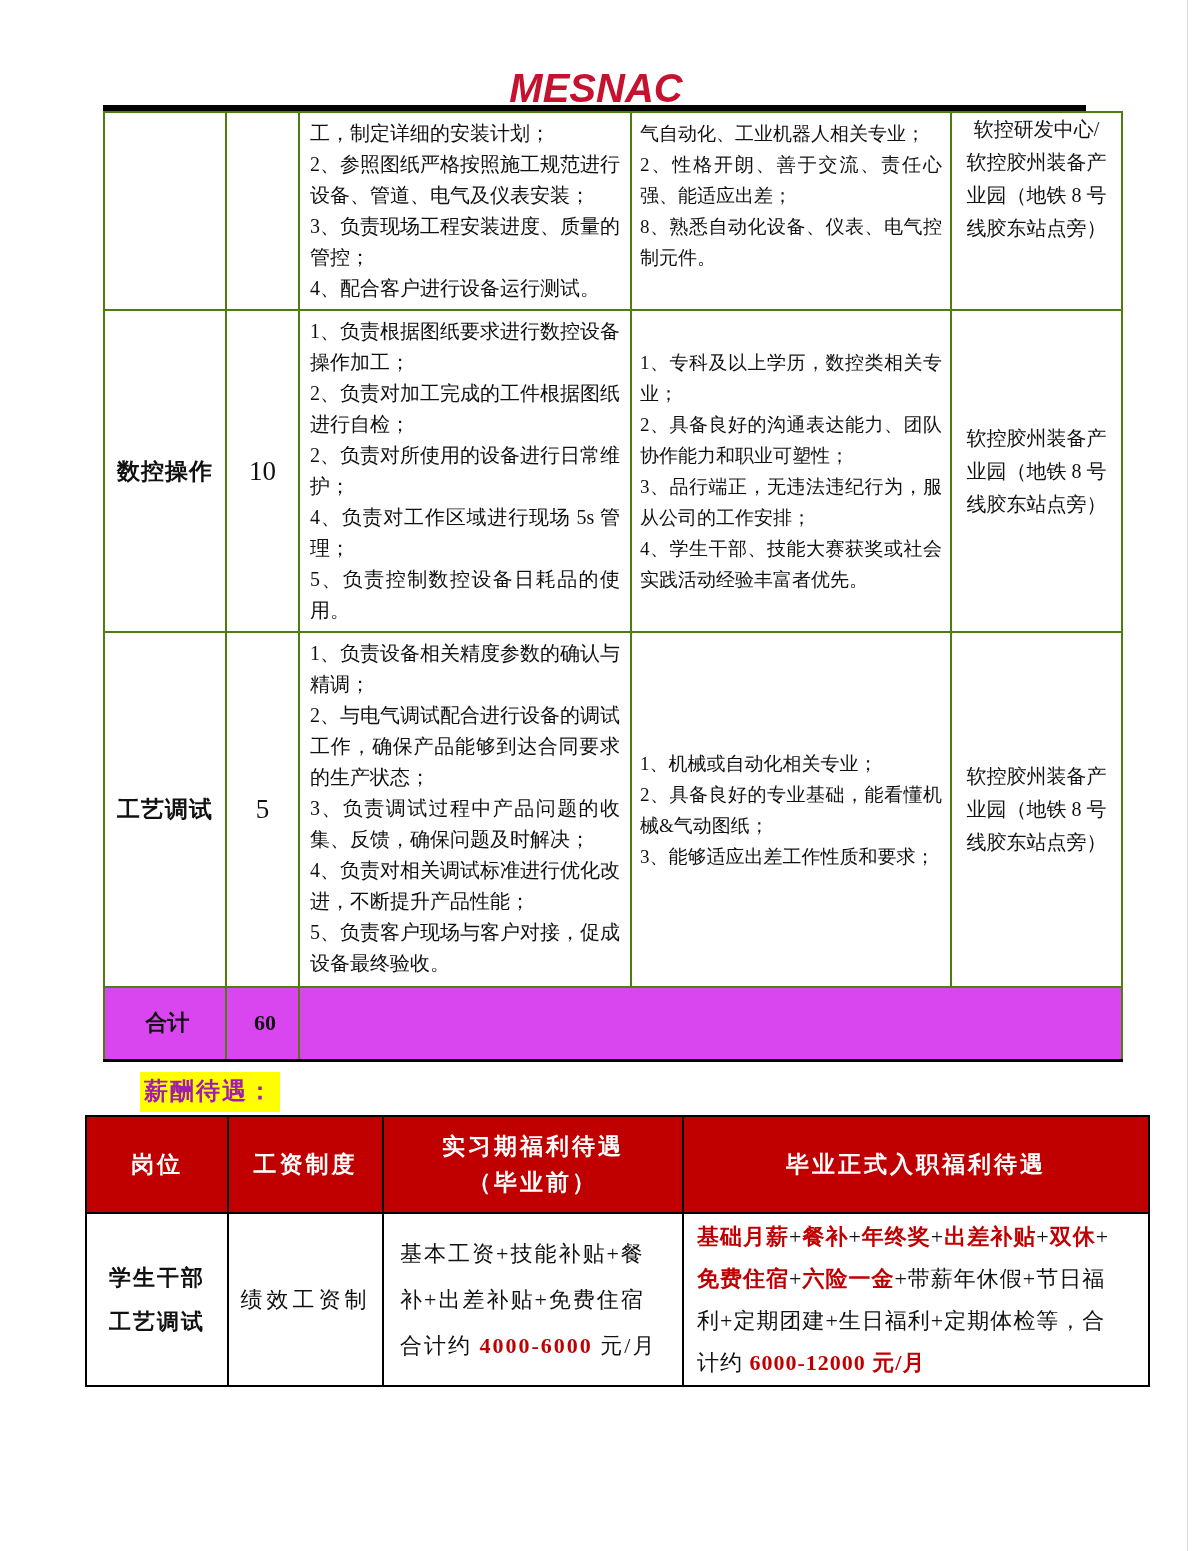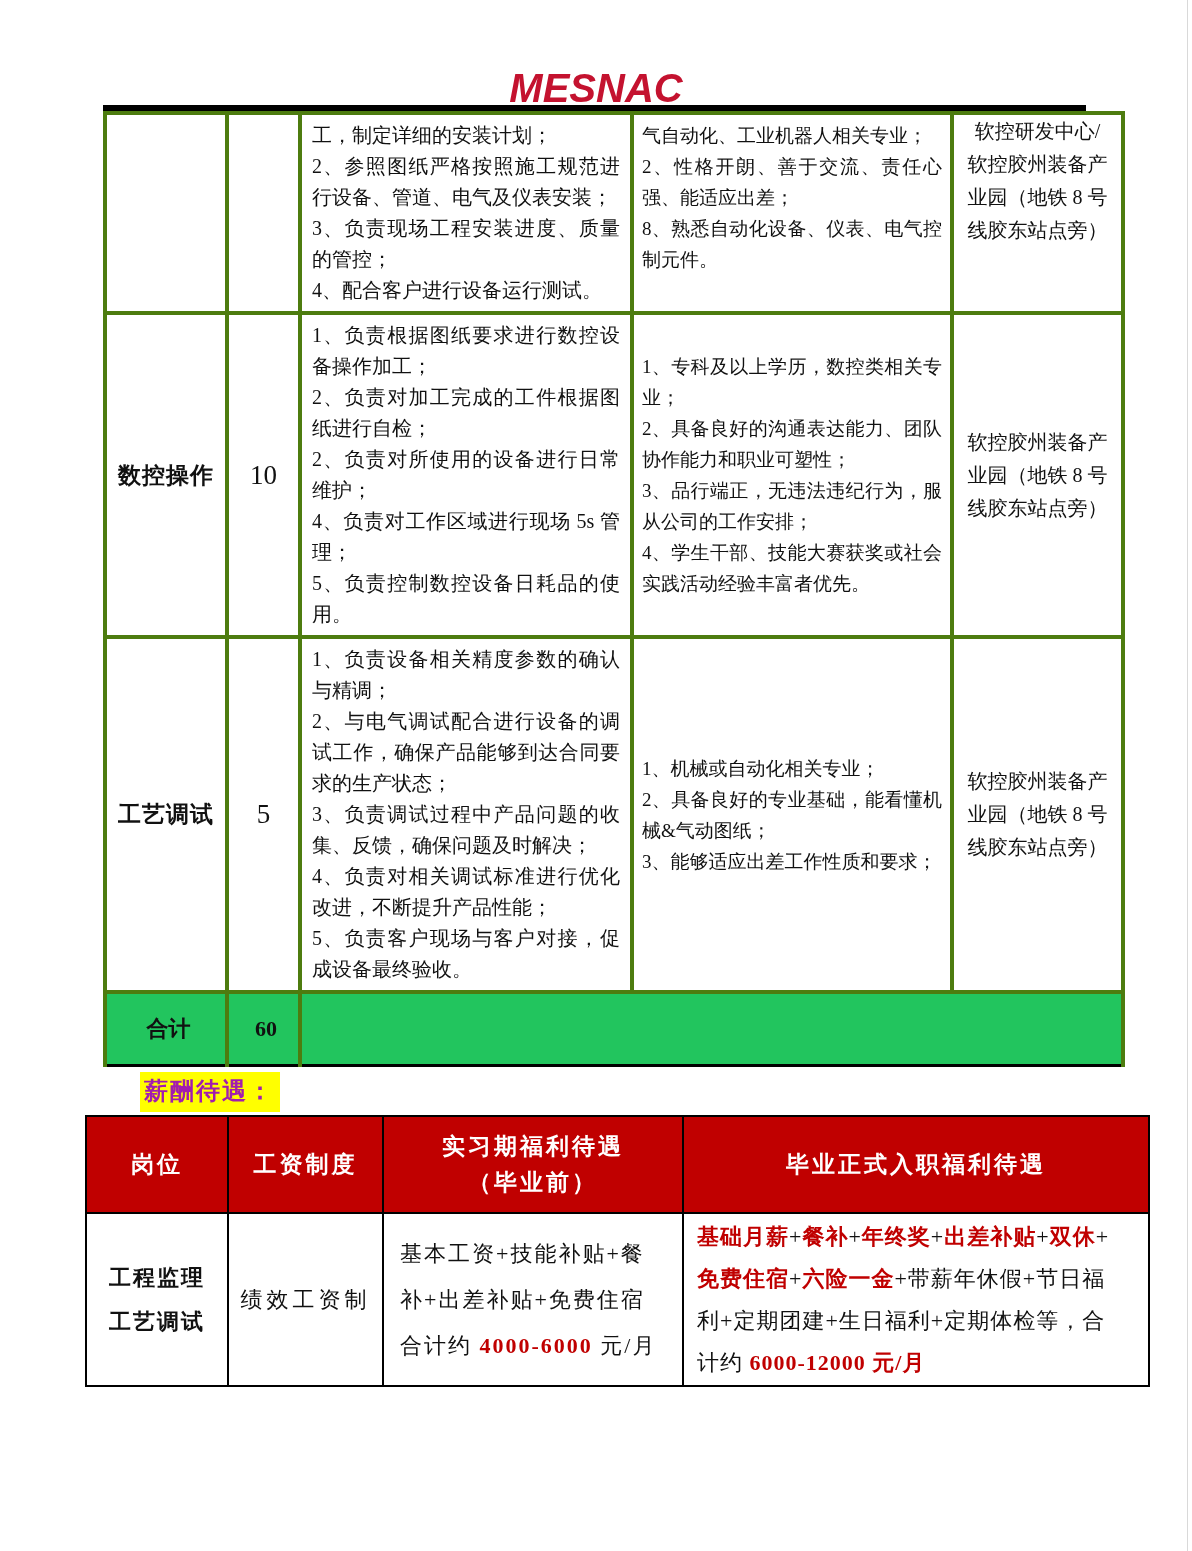--- a/index.html
+++ b/index.html
@@ -14,30 +14,30 @@
     font-family:"Liberation Sans","DejaVu Sans",sans-serif;
     font-weight:bold;font-style:italic;font-size:40px;letter-spacing:0px;
     color:#C4122F;
   }
   .thick-rule{position:absolute;left:103px;top:105px;width:983px;height:6px;background:#000;}
   .page-edge{position:absolute;right:4px;top:0;width:1px;height:100%;background:#d9d9d9;}
 
   
   table{border-collapse:collapse;table-layout:fixed;}
   .jobs-table{position:absolute;left:103px;top:111px;width:1018px;}
-  .jobs-table td{border:4px solid #4d7c0f;overflow:hidden;font-family:Liberation Serif, serif;}
+  .jobs-table td{border:2px solid #4d7c0f;overflow:hidden;font-family:Liberation Serif, serif;}
   .jobs-table tr.r1 td{vertical-align:top;}
   .pos-cell{text-align:center;vertical-align:middle;font-weight:bold;font-size:23px;letter-spacing:1px;}
   .cnt-cell{text-align:center;vertical-align:middle;font-size:27px;}
   .duties-cell{vertical-align:top;padding:5px 10px;}
   .duties-cell p{margin:0;font-size:20px;line-height:31px;text-align:justify;}
   .reqs-cell{vertical-align:middle;padding:5px 8px;}
   .reqs-cell p{margin:0;font-size:19px;line-height:31px;text-align:justify;}
   .loc-cell{vertical-align:middle;text-align:center;padding:0 12px;font-size:20px;line-height:33px;}
-  .total-row td{background:#22c55e;text-align:center;font-weight:bold;font-size:22px;border-bottom:3px solid #000;padding-left:6px;}
+  .total-row td{background:#d946ef;text-align:center;font-weight:bold;font-size:22px;border-bottom:3px solid #000;padding-left:6px;}
 
   
   .salary-heading{
     position:absolute;left:140px;top:1072px;background:#FFFF00;
     font-weight:bold;font-size:24px;padding:3px 6px 5px 4px;letter-spacing:2px;color:#a21caf;
   }
   .salary-table{position:absolute;left:85px;top:1115px;width:1063px;}
   .salary-table th{
     background:#C00000;color:#FFFFFF;border:2px solid #000;
     font-size:23px;font-weight:bold;letter-spacing:3px;height:93px;
@@ -141,21 +141,21 @@
       <th>岗位</th>
       <th>工资制度</th>
       <th>
         <div class="hline">实习期福利待遇</div>
         <div class="hline">（毕业前）</div>
       </th>
       <th>毕业正式入职福利待遇</th>
     </tr>
     <tr>
       <td class="sal-pos">
-        <div>工程监理</div>
+        <div>学生干部</div>
         <div>工艺调试</div>
       </td>
       <td class="sal-wage">绩效工资制</td>
       <td class="sal-intern"><span>基本工资+技能补贴+餐</span><br><span>补+出差补贴+免费住宿</span><br><span>合计约 </span><span class="red-b">4000-6000</span><span> 元/月</span></td>
       <td class="sal-grad"><span class="red-b">基础月薪</span><span>+</span><span class="red-b">餐补</span><span>+</span><span class="red-b">年终奖</span><span>+</span><span class="red-b">出差补贴</span><span>+</span><span class="red-b">双休</span><span>+</span><br><span class="red-b">免费住宿</span><span>+</span><span class="red-b">六险一金</span><span>+带薪年休假+节日福</span><br><span>利+定期团建+生日福利+定期体检等，合</span><br><span>计约 </span><span class="red-b">6000-12000 元/月</span></td>
     </tr>
   </tbody>
     </table>
 
   <div class="page-edge"></div>

